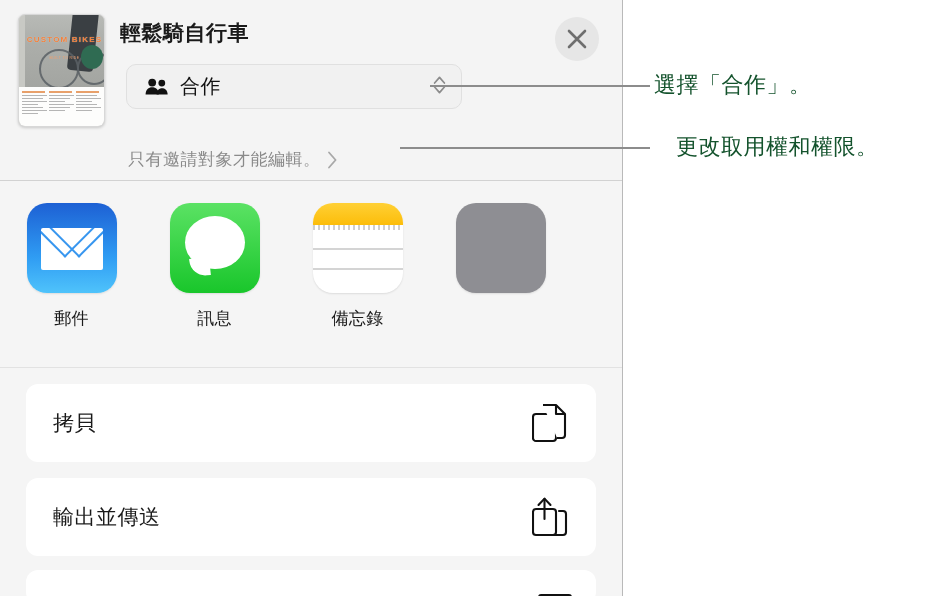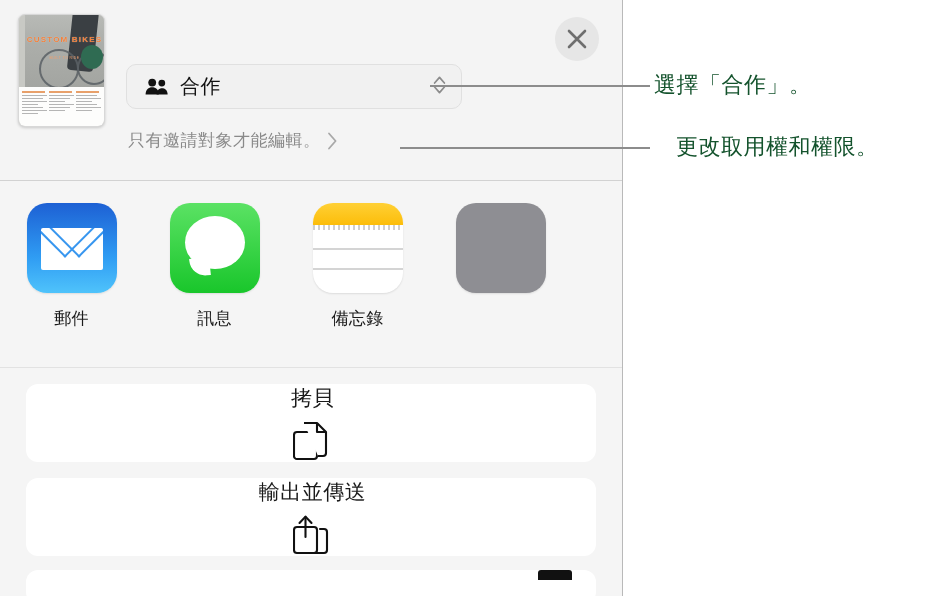--- a/index.html
+++ b/index.html
@@ -186,21 +186,21 @@
     letter-spacing: .5px;
   }
   .collab-chev {
     flex: 0 0 auto;
     color: #8c8c8c;
   }
 
   .perm-row {
     position: absolute;
     left: 128px;
-    top: 129px;
+    top: 148px;
     display: flex;
     align-items: center;
   }
   .perm-text {
     font-size: 17px;
     color: #8a8a8a;
     letter-spacing: .5px;
   }
   .perm-chev {
     margin-left: 6px;
@@ -325,21 +325,20 @@
     border-radius: 12px;
     margin-top: 16px;
     overflow: hidden;
   }
   .action-row {
     height: 78px;
     display: flex;
     align-items: center;
     padding: 0 24px 0 27px;
     box-sizing: border-box;
-    flex-direction: column;
   }
   .action-label {
     flex: 1 1 auto;
     font-size: 21px;
     color: #1a1a1a;
     letter-spacing: .5px;
   }
   .action-icon {
     flex: 0 0 auto;
     color: #111;
@@ -408,20 +407,21 @@
             <div class="ln m"></div>
             <div class="ln"></div>
           <div class="ln s"></div>
             <div class="ln m"></div>
             <div class="ln"></div>
           <div class="ln s"></div>
         </div>
       </div>
     </div>
 
+    <div class="sheet-title">輕鬆騎自行車</div>
 
     <div class="close-btn">
       <span>
         <svg width="22" height="22" viewBox="0 0 22 22">
           <path d="M3 3 L19 19 M19 3 L3 19" stroke="#6e6e6e" stroke-width="2.6" stroke-linecap="round" fill="none"></path>
         </svg>
       </span>
     </div>
 
     <div class="collab-select">

